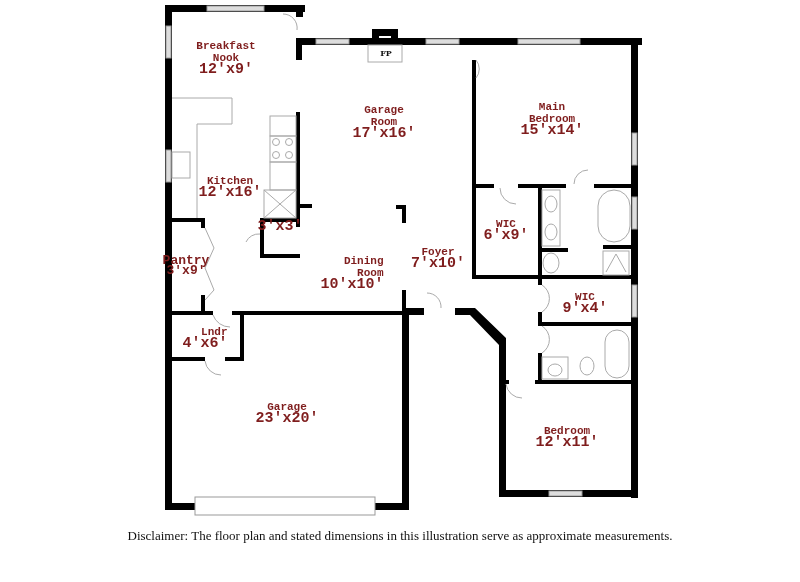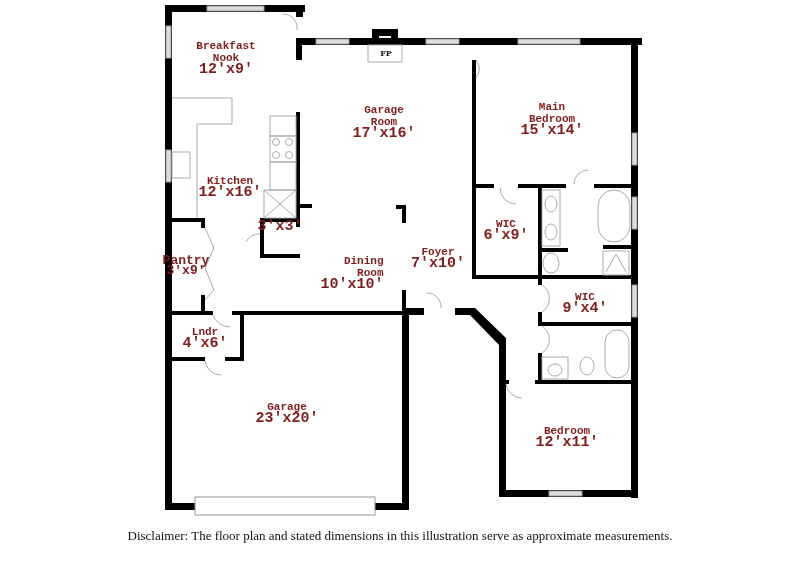--- a/index.html
+++ b/index.html
@@ -190,21 +190,21 @@
   <span class="d">6'x9'</span>
 </div>
 <div class="lbl" style="left:585px; top:291px;">
   <span class="n">WIC</span>
   <span class="d">9'x4'</span>
 </div>
 <div class="lbl small" style="left:186px; top:256px;">
   <span class="n">Pantry</span>
   <span class="d">3'x9'</span>
 </div>
-<div class="lbl" style="left:205px; top:326px;">
+<div class="lbl" style="left:205px; top:326px;text-align:right;">
   <span class="n">Lndr</span>
   <span class="d">4'x6'</span>
 </div>
 <div class="lbl" style="left:287px; top:401px;">
   <span class="n">Garage</span>
   <span class="d">23'x20'</span>
 </div>
 <div class="lbl" style="left:567px; top:425px;">
   <span class="n">Bedroom</span>
   <span class="d">12'x11'</span>

